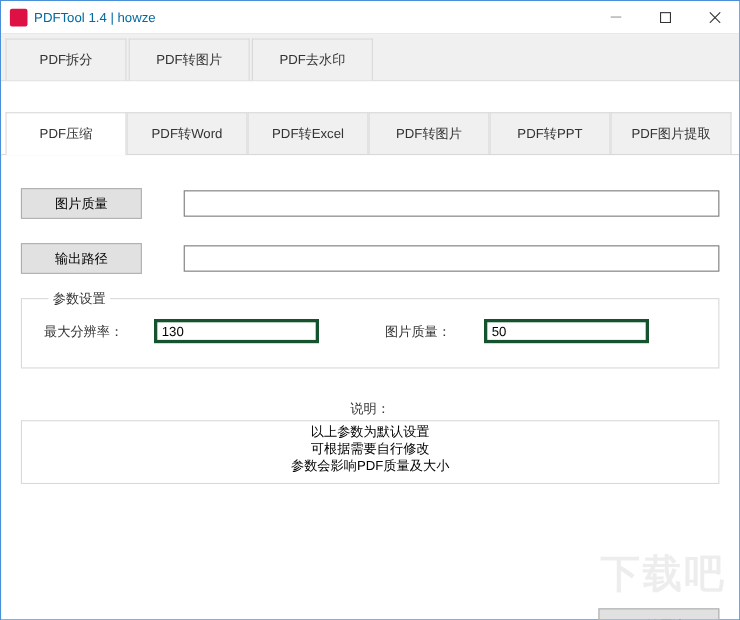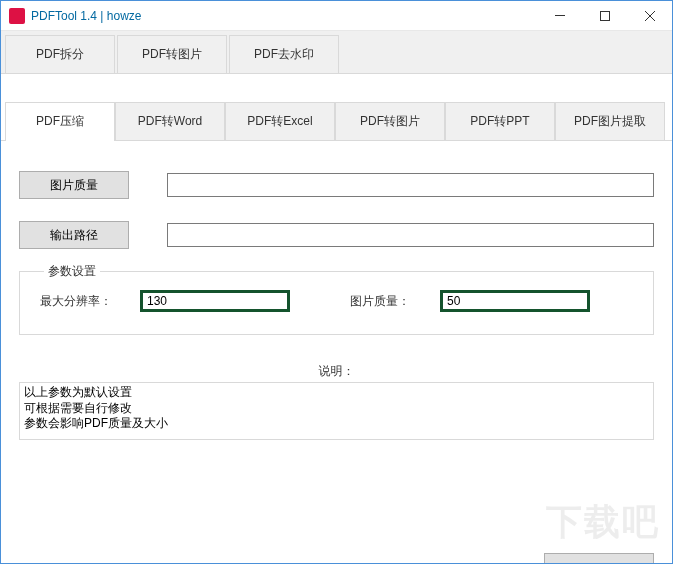--- a/index.html
+++ b/index.html
@@ -28,21 +28,21 @@
 
 .fieldset { border: 1px solid #d9d9d9; padding: 18px 20px 22px 20px; margin-top: 14px; position: relative; }
 .fieldset .legend { position: absolute; top: -9px; left: 24px; background: #fff; padding: 0 4px; font-size: 12px; color: #333; }
 .param-row { display: flex; align-items: center; }
 .param-label { width: 100px; font-size: 12px; color: #333; }
 .param-input { width: 150px; height: 22px; border: 3px solid #14532d; padding: 0 4px; font-size: 12px; }
 .param-gap { width: 60px; }
 
 .desc { margin-top: 28px; }
 .desc-label { font-size: 12px; color: #333; margin-bottom: 2px; display: block; text-align: center; }
-.desc-box { width: 100%; height: 58px; border: 1px solid #d9d9d9; padding: 2px 4px; font-size: 12px; line-height: 1.3; background: #fff; resize: none; overflow: hidden; white-space: pre-line; }
+.desc-box { width: 100%; height: 58px; border: 1px solid #d9d9d9; padding: 2px 4px; font-size: 12px; line-height: 1.3; background: #fff; resize: none; overflow: hidden; white-space: pre-line; text-align: center; }
 
 .start-btn { position: absolute; right: 18px; bottom: 10px; width: 110px; height: 32px; background: #e1e1e1; border: 1px solid #adadad; text-align: center; line-height: 30px; cursor: pointer; font-size: 12px; }
 
 .watermark { position: absolute; right: 12px; bottom: 48px; font-size: 36px; color: rgba(0,0,0,0.07); font-weight: bold; pointer-events: none; letter-spacing: 2px; }
 </style>
 </head>
 <body>
 
 <div class="titlebar">
   <div class="app-icon"></div>

